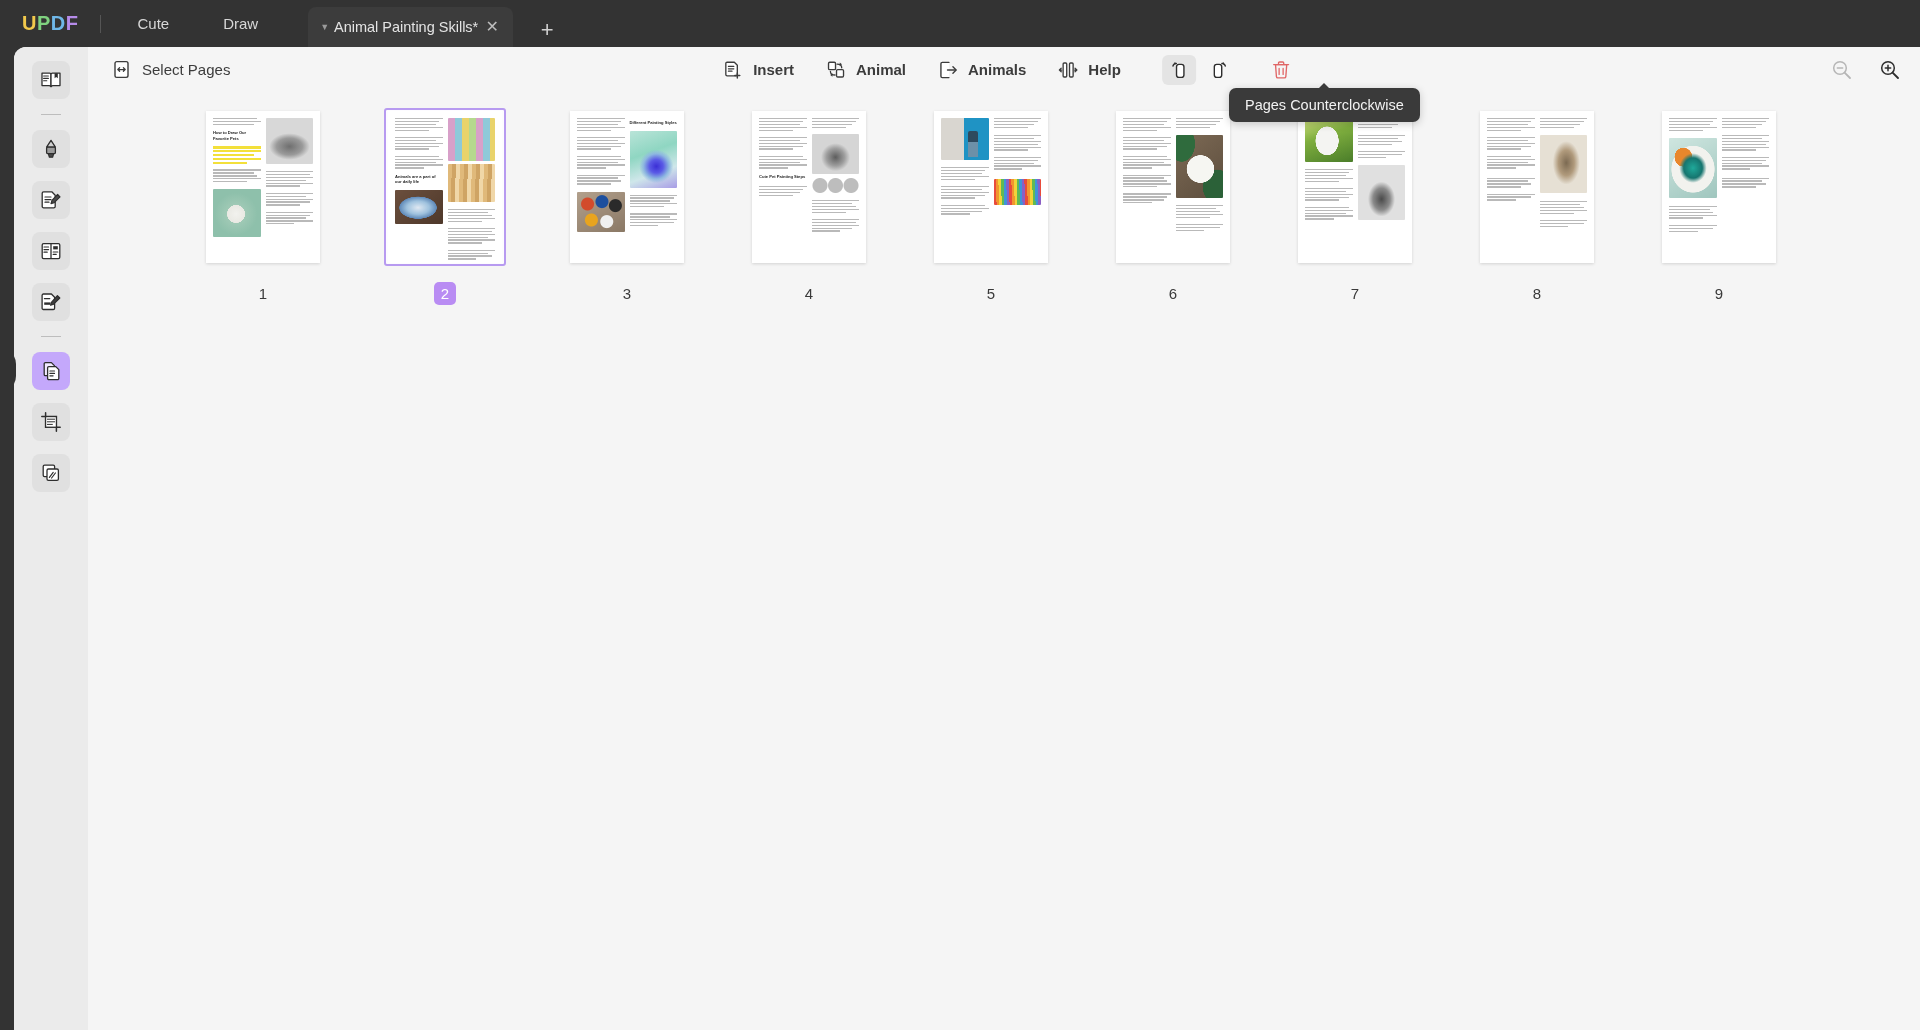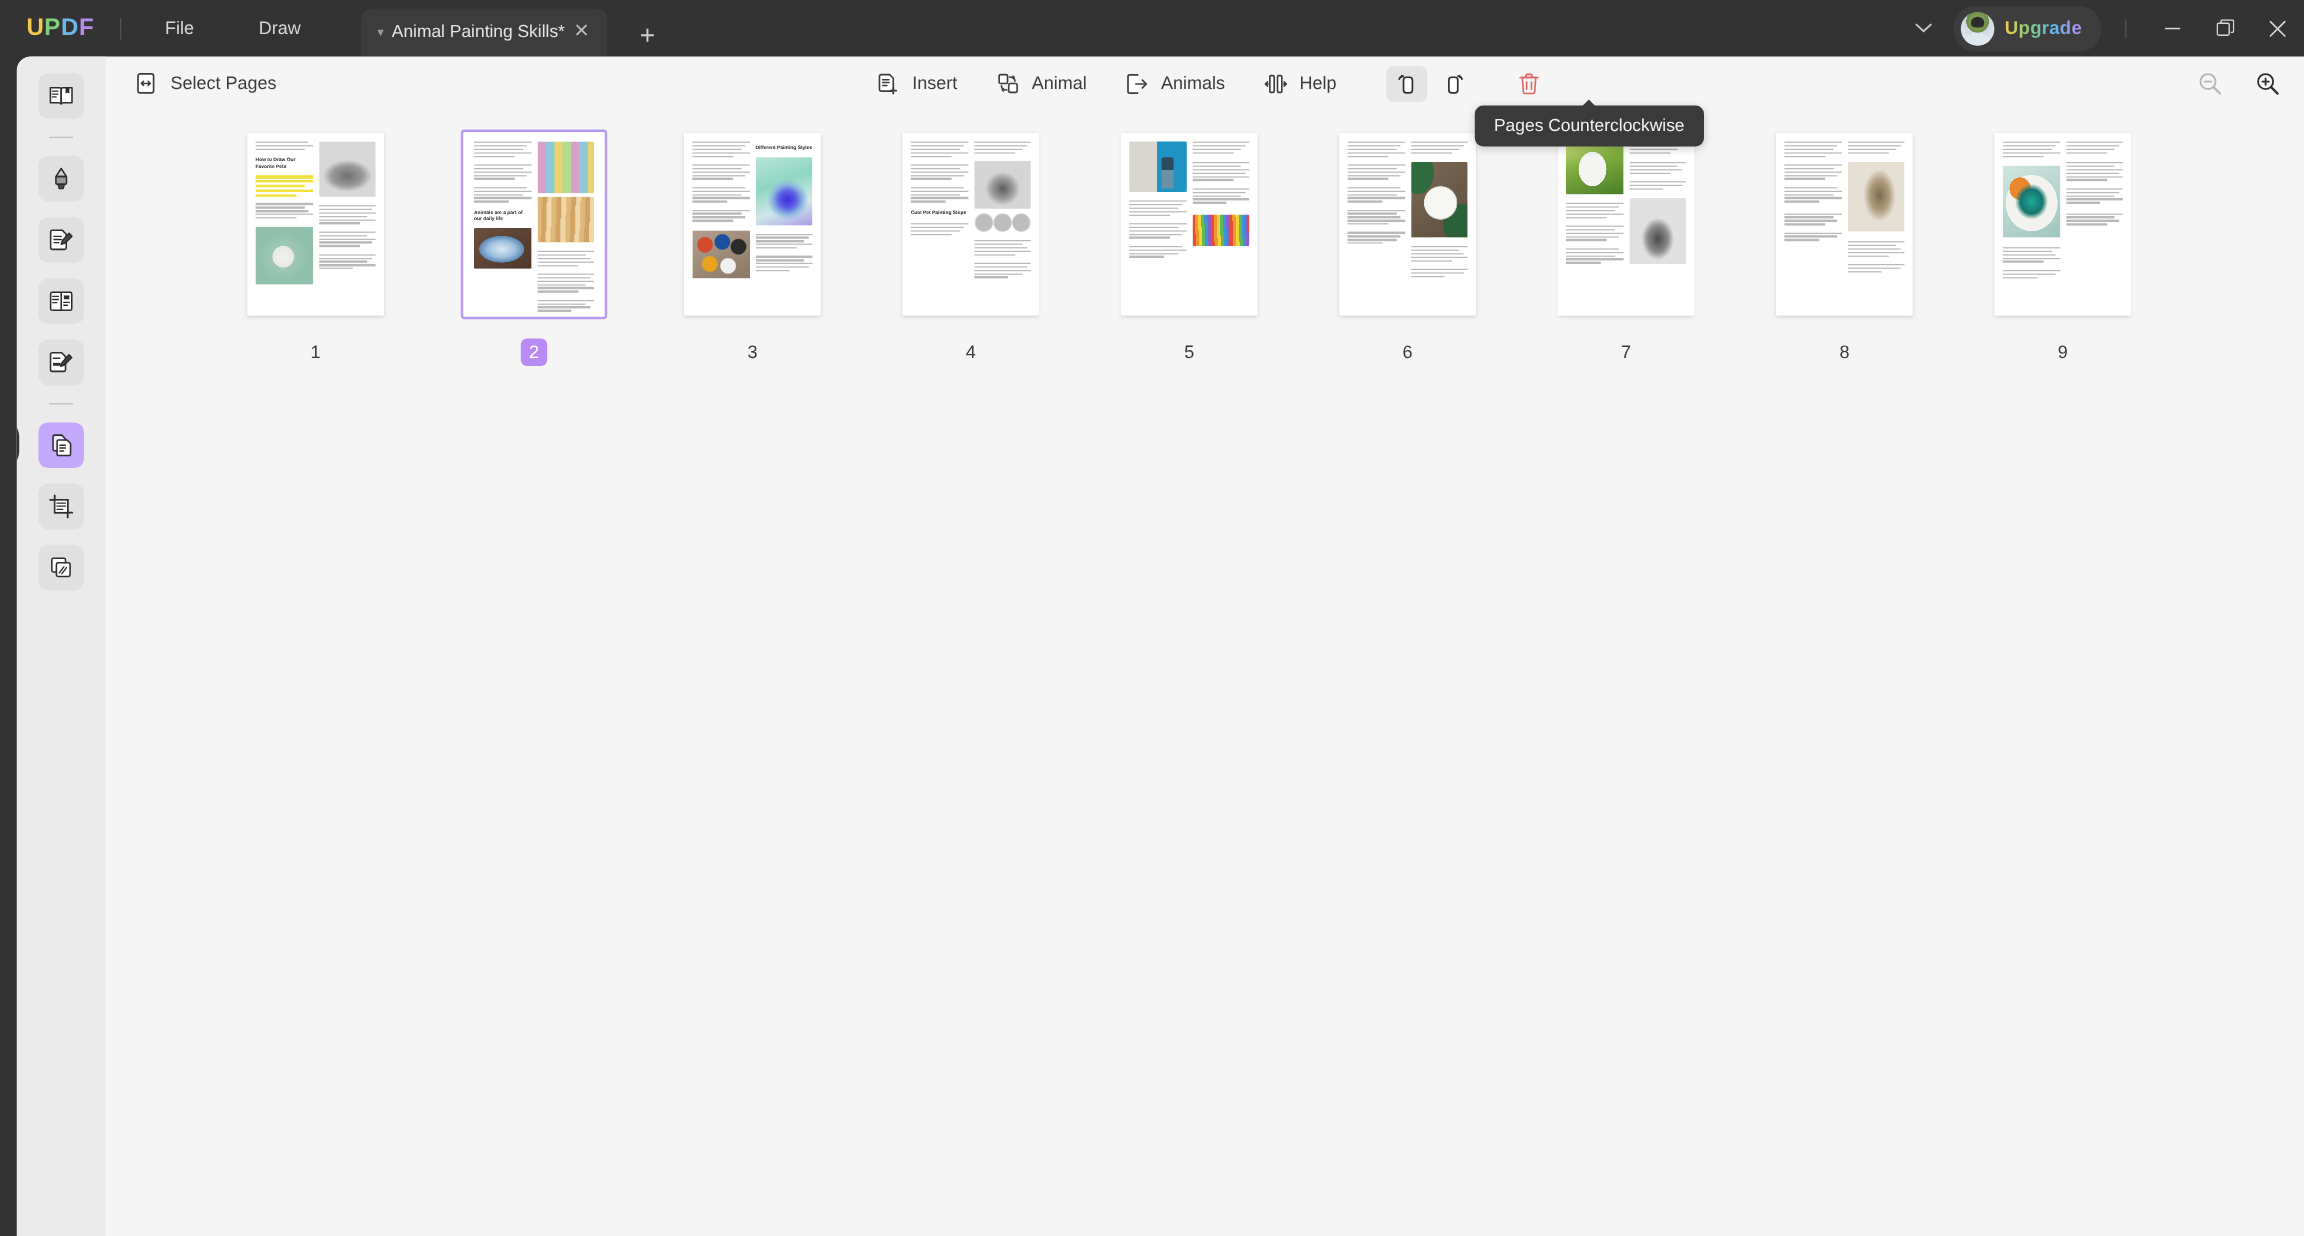--- a/index.html
+++ b/index.html
@@ -130,21 +130,21 @@
     display: flex; align-items: center; gap: 11px; padding: 6px 10px; border-radius: 6px;
   }
   .select-pages .lbl { font-size: 15px; color: #3c3c3c; }
 
   .tb-center {
     position: absolute; left: 50%; transform: translateX(-50%);
     display: flex; align-items: center; gap: 6px;
   }
   .tool-btn {
     display: flex; align-items: center; gap: 10px;
-    padding: 7px 13px; border-radius: 6px;
+    padding: 7px 13px; border-radius: 6px; font-weight: bold;
   }
   .tool-btn .lbl { font-size: 15px; color: #3c3c3c; white-space: nowrap; }
   .icon-btn {
     width: 34px; height: 30px; border-radius: 6px;
     display: flex; align-items: center; justify-content: center;
   }
   .icon-btn.hovered { background: #e4e4e4; }
   .tb-spacer { width: 16px; }
 
   .tb-right2 { margin-left: auto; display: flex; align-items: center; gap: 14px; }
@@ -270,58 +270,30 @@
 <div class="window">
 
   <div class="titlebar">
     <div class="logo">
       <span>U</span>
         <span>P</span>
         <span>D</span>
         <span>F</span>
     </div>
     <div class="vsep"></div>
-    <div class="menu-item">File</div>
+    <div class="menu-item">Cute</div>
     <div class="menu-item" style="margin-left:26px">Draw</div>
 
     <div class="doctab">
       <div class="tab-caret">▼</div>
       <div class="tab-title">Animal Painting Skills*</div>
       <div class="tab-close">✕</div>
     </div>
     <div class="newtab">+</div>
 
-    <div class="tb-right">
-      <div class="chev-down">
-        <svg width="14" height="9" viewBox="0 0 14 9">
-            <path d="M1 1.5 L7 7 L13 1.5" stroke="#c9c9c9" stroke-width="1.6" fill="none" stroke-linecap="round"></path>
-          </svg>
-      </div>
-      <div class="upgrade">
-        <div class="avatar"></div>
-        <div class="upgrade-text">Upgrade</div>
-      </div>
-      <div class="win-sep"></div>
-      <div class="winbtn">
-        <svg width="13" height="2" viewBox="0 0 13 2">
-            <rect width="13" height="1.4" fill="#d7d7d7"></rect>
-          </svg>
-      </div>
-      <div class="winbtn">
-        <svg width="15" height="15" viewBox="0 0 15 15">
-          <rect x="0.7" y="3.4" width="10" height="10" rx="1.4" stroke="#d7d7d7" stroke-width="1.2" fill="none"></rect>
-          <path d="M3.8 3.2 V2.1 a1.4 1.4 0 0 1 1.4-1.4 H13 a1.4 1.4 0 0 1 1.4 1.4 V9.6 a1.4 1.4 0 0 1-1.4 1.4 H11.9" stroke="#d7d7d7" stroke-width="1.2" fill="none"></path>
-        </svg>
-      </div>
-      <div class="winbtn close">
-        <svg width="14" height="14" viewBox="0 0 14 14">
-            <path d="M1 1 L13 13 M13 1 L1 13" stroke="#d7d7d7" stroke-width="1.4" stroke-linecap="round"></path>
-          </svg>
-      </div>
-    </div>
   </div>
 
   <div class="appbody">
     <div class="stage">
 
       <div class="rail">
         <div class="rail-notch">
           
         </div>
 

